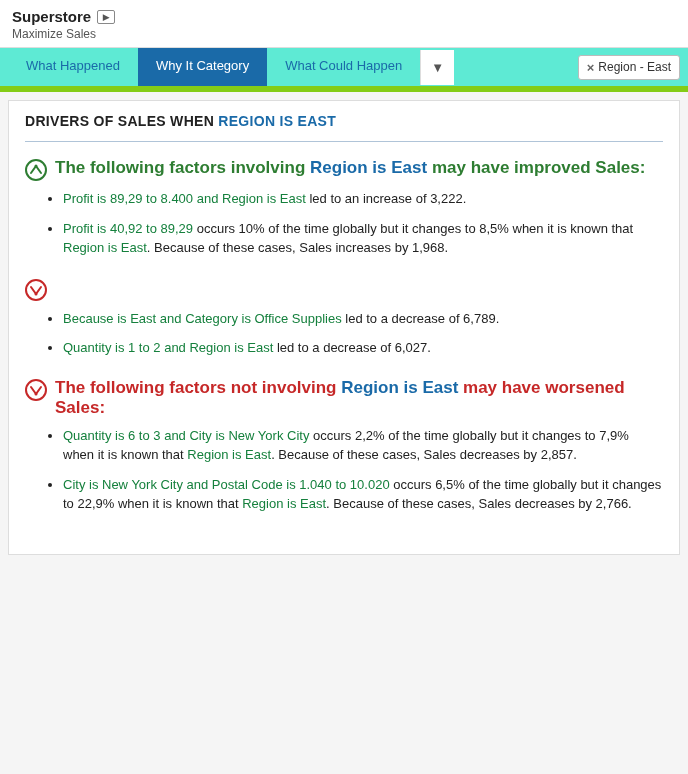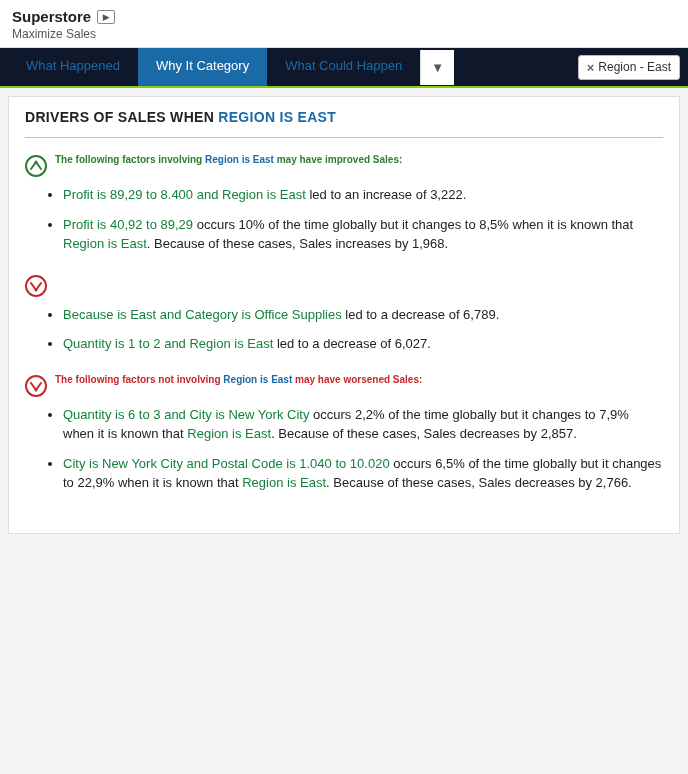--- a/index.html
+++ b/index.html
@@ -40,25 +40,25 @@
       color: #555;
       cursor: pointer;
     }
     .app-subtitle {
       font-size: 12px;
       color: #555;
     }
 
     
     .nav-bar {
-      background: #0f172a;
+      background: #5eead4;
       display: flex;
       align-items: center;
       padding: 0 8px;
-      border-bottom: 2px solid #84cc16;
+      border-bottom: 6px solid #84cc16;
       gap: 0;
     }
     .nav-tab {
       padding: 10px 18px;
       font-size: 13px;
       cursor: pointer;
       color: #1a6aa8;
       border-bottom: 3px solid transparent;
       white-space: nowrap;
     }
@@ -134,21 +134,21 @@
     }
 
     .insight-icon {
       width: 22px;
       height: 22px;
       flex-shrink: 0;
       margin-top: 1px;
     }
 
     .insight-heading {
-      font-size: 10px;
+      font-size: 17px;
       font-weight: bold;
     }
     .insight-heading.green { color: #2e7d32; }
     .insight-heading.red { color: #c62828; }
     .insight-heading .link {
       color: #1a6aa8;
       font-weight: bold;
     }
 
     .bullet-list {

